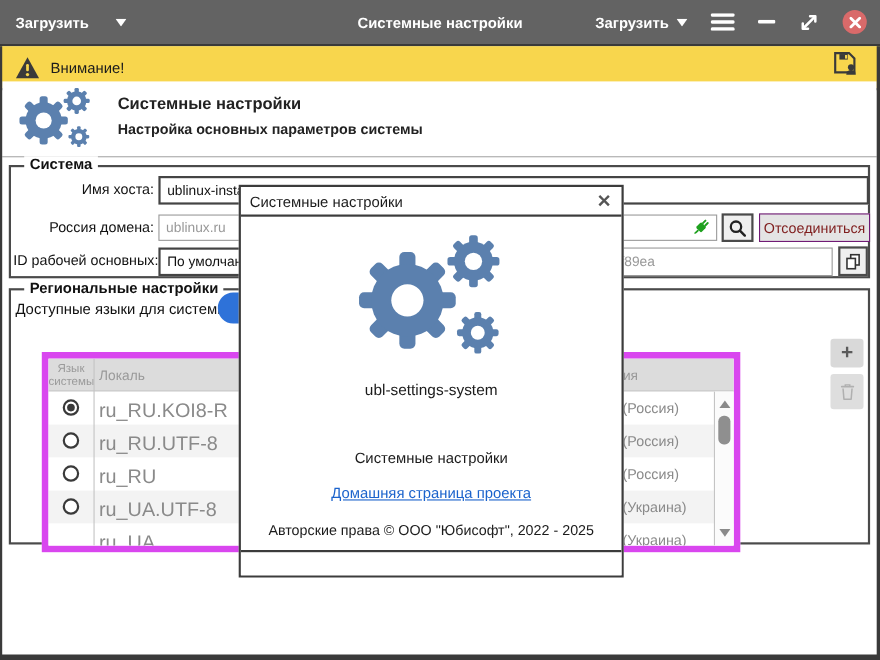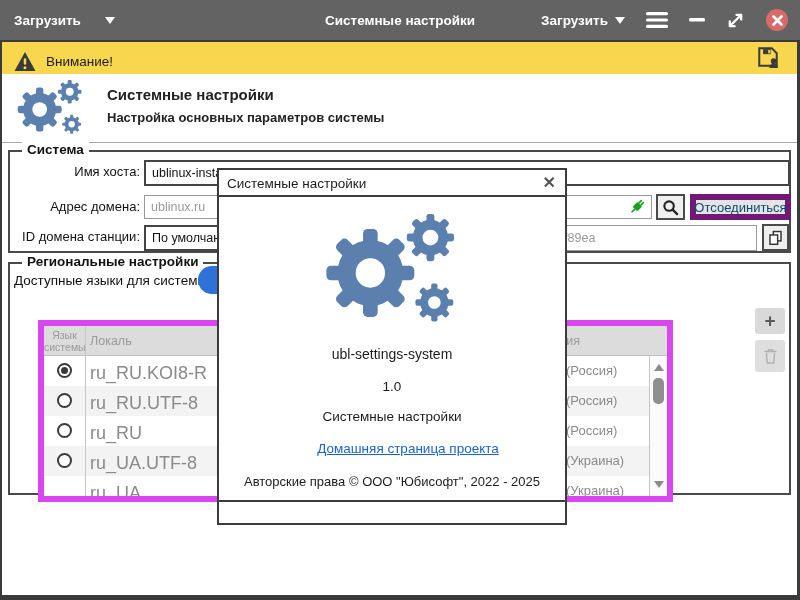--- a/index.html
+++ b/index.html
@@ -42,21 +42,21 @@
   .fs-system   { left:8px; top:150px; width:783px; height:103px; }
   .fs-regional { left:8px; top:262px; width:783px; height:233px; }
 
   .flabel { position:absolute; left:2px; width:128px; text-align:right; font-size:13px; color:#111; white-space:nowrap; }
   .tinput { position:absolute; background:#fff; font-size:12.5px; color:#111; padding:0 6px;
             display:flex; align-items:center; white-space:nowrap; overflow:hidden; }
   .b-dark { border:2px solid #444; }
   .b-gray { border:1px solid #999; color:#999; }
   .sqbtn  { position:absolute; background:#efefef; border:2px solid #4a4a4a; display:flex;
             align-items:center; justify-content:center; cursor:pointer; }
-  .pushbtn{ position:absolute; background:#e4e4e4; border:6px solid #701a75; font-size:13px; color:#0c4a6e;
+  .pushbtn{ position:absolute; background:#e4e4e4; border:1px solid #701a75; font-size:13px; color:#7f1d1d;
             display:flex; align-items:center; justify-content:center; cursor:pointer; }
 
   
   .lang-label { position:absolute; left:4px; top:9px; font-size:13.5px; color:#111; }
   .toggle { position:absolute; left:188px; top:2px; width:34px; height:28px; border-radius:14px; background:#2e72d9; cursor:pointer; }
 
   .loctable { position:absolute; left:28px; top:56px; width:635px; height:182px; border:6px solid #d946ef; background:#fff; overflow:hidden; }
   .lt-head { position:relative; height:30px; background:#dcdcdc; border-bottom:1px solid #c0c0c0; color:#9a9a9a; }
   .lt-h1 { position:absolute; left:0; top:3px; width:41px; text-align:center; font-size:10.5px; line-height:1.15; }
   .lt-h2 { position:absolute; left:46px; top:8px; font-size:12.5px; }
@@ -86,21 +86,21 @@
   .dialog { position:absolute; left:217px; top:168px; width:350px; height:357px; background:#fff;
             border:2px solid #3c3c3c; z-index:10; }
   .dlg-titlebar { position:relative; height:27px; border-bottom:2px solid #3c3c3c; }
   .dlg-title { position:absolute; left:8px; top:6px; font-size:13.5px; color:#1c1c1c; }
   .dlg-close { position:absolute; right:9px; top:3px; font-size:16px; font-weight:bold; color:#555; cursor:pointer; }
   .dlg-gears { position:absolute; left:100px; top:38px; }
   .dlg-line  { position:absolute; left:50%; transform:translateX(-50%); width:100%; text-align:center; color:#1c1c1c; white-space:nowrap; }
   .dlg-app   { top:176px; font-size:14px; }
   .dlg-ver   { top:209px; font-size:13.5px; }
   .dlg-desc  { top:239px; font-size:13.5px; }
-  .dlg-link  { top:271px; font-size:13.5px; color:#1b63cc; text-decoration:underline; cursor:pointer; width:auto;margin-left:16px; }
+  .dlg-link  { top:271px; font-size:13.5px; color:#1b63cc; text-decoration:underline; cursor:pointer; width:auto; }
   .dlg-copy  { top:304px; font-size:13px; }
   .dlg-footer{ position:absolute; left:0; right:0; top:330px; border-top:2px solid #3c3c3c; height:23px; background:#fff; }
 
   .gearsvg { color:#5b80ae; }
 </style>
 </head>
 <body>
 
 <svg width="0" height="0" style="position:absolute">
   <defs>
@@ -201,21 +201,21 @@
   </div>
 
   <div class="fset fs-system">
     <span class="legend">Система</span>
 
     <div class="flabel" style="top:12px">Имя хоста:</div>
     <div class="tinput b-dark" style="left:134px; top:8px; width:646px; height:26px;">
       <span>ublinux-instal</span>
     </div>
 
-    <div class="flabel" style="top:47px">Адрес домена:</div>
+    <div class="flabel" style="top:47px">Россия домена:</div>
     <div class="tinput b-gray" style="left:134px; top:43px; width:508px; height:24px;">
       <span>ublinux.ru</span>
     </div>
     <span style="position:absolute; left:617px; top:45px;">
       <svg width="20" height="20" viewBox="0 0 20 20" fill="#1fa11f">
         <g transform="rotate(45 10 10)">
           <rect x="6.6" y="6" width="6.8" height="7" rx="1.4"></rect>
           <rect x="7.6" y="1.6" width="1.8" height="4.8" rx="0.8"></rect>
           <rect x="10.6" y="1.6" width="1.8" height="4.8" rx="0.8"></rect>
           <path d="M9.2 13 h1.6 v3 q0 1.6 -1.6 2 z"></path>
@@ -223,21 +223,21 @@
       </svg>
     </span>
     <div class="sqbtn" style="left:646px; top:42px; width:29px; height:26px;">
       <svg width="17" height="17" viewBox="0 0 18 18">
         <circle cx="7.5" cy="7.5" r="5" fill="none" stroke="#222" stroke-width="2.2"></circle>
         <path d="M11.5 11.5 L16 16" stroke="#222" stroke-width="2.4" stroke-linecap="round"></path>
       </svg>
     </div>
     <div class="pushbtn" style="left:680px; top:42px; width:101px; height:26px;">Отсоединиться</div>
 
-    <div class="flabel" style="top:77px">ID домена станции:</div>
+    <div class="flabel" style="top:77px">ID рабочей основных:</div>
     <div class="tinput b-dark" style="left:134px; top:73px; width:248px; height:26px;">
       <span>По умолчанию</span>
     </div>
     <div class="tinput b-gray" style="left:382px; top:73px; width:365px; height:26px;">
       <span style="margin-left:106px">93f012b26f89ea</span>
     </div>
     <div class="sqbtn" style="left:752px; top:72px; width:27px; height:27px;">
       <svg width="17" height="17" viewBox="0 0 20 20">
         <rect x="7.5" y="3" width="9" height="11" fill="#fff" stroke="#333" stroke-width="1.7"></rect>
         <rect x="3.5" y="7" width="9" height="11" fill="#fff" stroke="#333" stroke-width="1.7"></rect>
@@ -308,21 +308,20 @@
     <div class="dlg-titlebar">
       <span class="dlg-title">Системные настройки</span>
       <span class="dlg-close">✕</span>
     </div>
     <span class="dlg-gears">
       <svg class="gearsvg" width="148" height="128" viewBox="0 0 150 130">
           <use href="#gears3"></use>
         </svg>
     </span>
     <div class="dlg-line dlg-app">ubl-settings-system</div>
-    <div class="dlg-line dlg-ver">1.0</div>
     <div class="dlg-line dlg-desc">Системные настройки</div>
     <div class="dlg-line dlg-link">Домашняя страница проекта</div>
     <div class="dlg-line dlg-copy">Авторские права © ООО "Юбисофт", 2022 - 2025</div>
     <div class="dlg-footer"></div>
   </div>
 
   <div class="frame-left"></div>
   <div class="frame-right"></div>
   <div class="frame-bottom"></div>
 </div>

